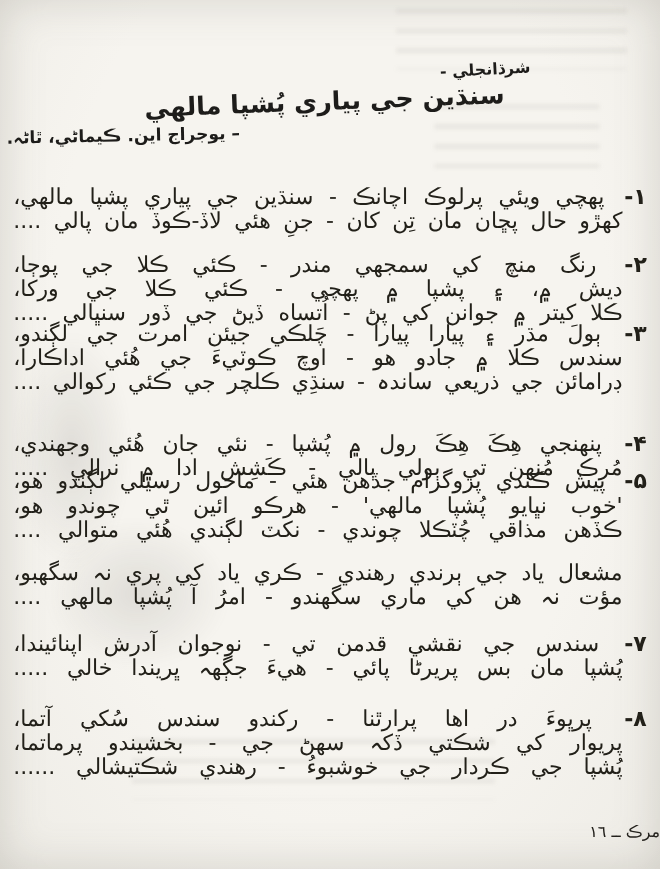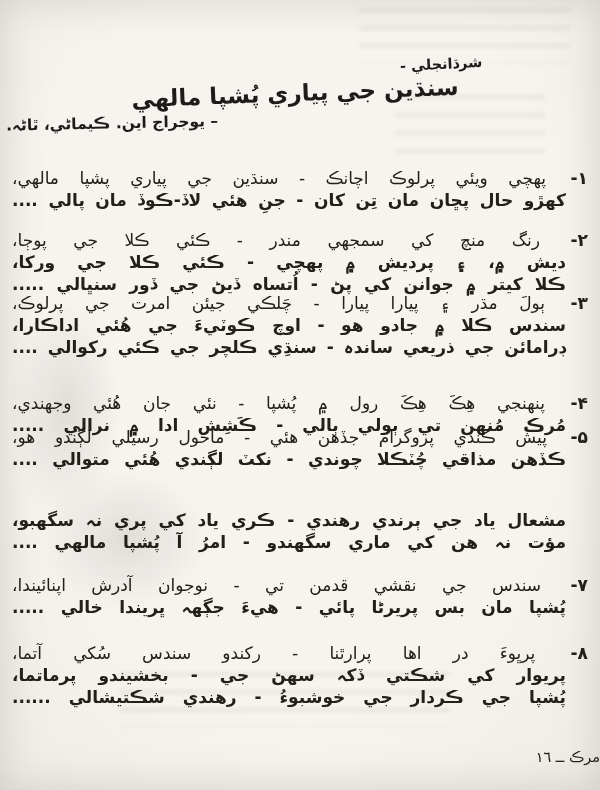--- a/index.html
+++ b/index.html
@@ -45,27 +45,27 @@
     position:absolute;top:114px;left:6px;width:248px;
     font-size:15.5px;font-weight:bold;text-align:left;
     transform:rotate(-1.2deg);
     direction:rtl;white-space:nowrap;
   }
   .poem{
     position:absolute;top:0;right:12px;left:12px;
   }
   .stanza{position:absolute;right:0;left:0;direction:rtl;}
   .stanza .line{
-    font-size:17px;line-height:22px;
+    font-size:20px;line-height:22px;
     text-align:justify;text-align-last:justify;
     direction:rtl;
     color:#222019;
     letter-spacing:0.2px;
   }
-  .stanza .line.cont{padding-right:22px;font-weight:bold;}
+  .stanza .line.cont{padding-right:22px;}
   .stanza .num{font-weight:bold;padding-left:4px;}
   .footer{
     position:absolute;top:749px;right:0;left:0;
     font-size:14.5px;direction:rtl;
     color:#23211c;letter-spacing:1px;
   }
 </style>
 </head>
 <body>
 
@@ -85,37 +85,38 @@
 
   <div class="poem">
 
     <div class="stanza" style="top:167px;">
       <div class="line first"><span class="num">١-</span> <span>پهچي ويئي پرلوڪ اچانڪ - سنڌين جي پياري پشپا مالهي،</span></div>
       <div class="line cont">کهڙو حال پڇان مان تِن کان - جنِ هئي لاڏ-ڪوڏ مان پالي ....</div>
     </div>
 
     <div class="stanza" style="top:229px;">
       <div class="line first"><span class="num">٢-</span> <span>رنگ منچ کي سمجهي مندر - ڪئي ڪلا جي پوڄا،</span></div>
-      <div class="line cont">ديش ۾، ۽ پرديش ۾ پهچي - ڪئي ڪلا جي ورکا،</div>
+      <div class="line cont">ديش ۾، ۽ پشپا ۾ پهچي - ڪئي ڪلا جي ورکا،</div>
       <div class="line cont">ڪلا کيتر ۾ جوانن کي پڻ - اُتساه ڏيڻ جي ڏور سنڀالي .....</div>
     </div>
 
     <div class="stanza" style="top:292px;">
-      <div class="line first"><span class="num">٣-</span> <span>ٻولَ مڌر ۽ پيارا پيارا - چَلڪي جيئن امرت جي پرلوڪ،</span></div>
+      <div class="line first"><span class="num">٣-</span> <span>ٻولَ مڌر ۽ پيارا پيارا - چَلڪي جيئن امرت جي لڳندو،</span></div>
       <div class="line cont">سندس ڪلا ۾ جادو هو - اوچ ڪوٽيءَ جي هُئي اداڪارا،</div>
       <div class="line cont">ڊرامائن جي ذريعي ساندہ - سنڌِي ڪلچر جي ڪئي رکوالي ....</div>
     </div>
 
     <div class="stanza" style="top:356px;margin-top:36px;">
       <div class="line first"><span class="num">۴-</span> <span>پنهنجي هِڪَ هِڪَ رول ۾ پُشپا - نئي جان هُئي وجهندي،</span></div>
       <div class="line cont">مُرڪ مُنهن تي ٻولي ٻالي - ڪَشِش ادا ۾ نرالي .....</div>
     </div>
 
     <div class="stanza" style="top:426px;">
       <div class="line first"><span class="num">۵-</span> <span>پيش ڪندي پروگرام جڏهن هئي - ماحول رسيلي لڳندو هو،</span></div>
+      <div class="line cont">'خوب نڀايو پُشپا مالهي' - هرڪو ائين ٿي چوندو هو،</div>
       <div class="line cont">ڪڏهن مذاقي چُٽڪلا چوندي - نکٽ لڳندي هُئي متوالي ....</div>
     </div>
 
     <div class="stanza" style="top:509px;">
       <div class="line cont">مشعال ياد جي ٻرندي رهندي - ڪري ياد کي پري نہ سگهبو،</div>
       <div class="line cont">مؤت نہ هن کي ماري سگهندو - امرُ آ پُشپا مالهي ....</div>
     </div>
 
     <div class="stanza" style="top:574px;">
       <div class="line first"><span class="num">٧-</span> <span>سندس جي نقشي قدمن تي - نوجوان آدرش اپنائيندا،</span></div>

